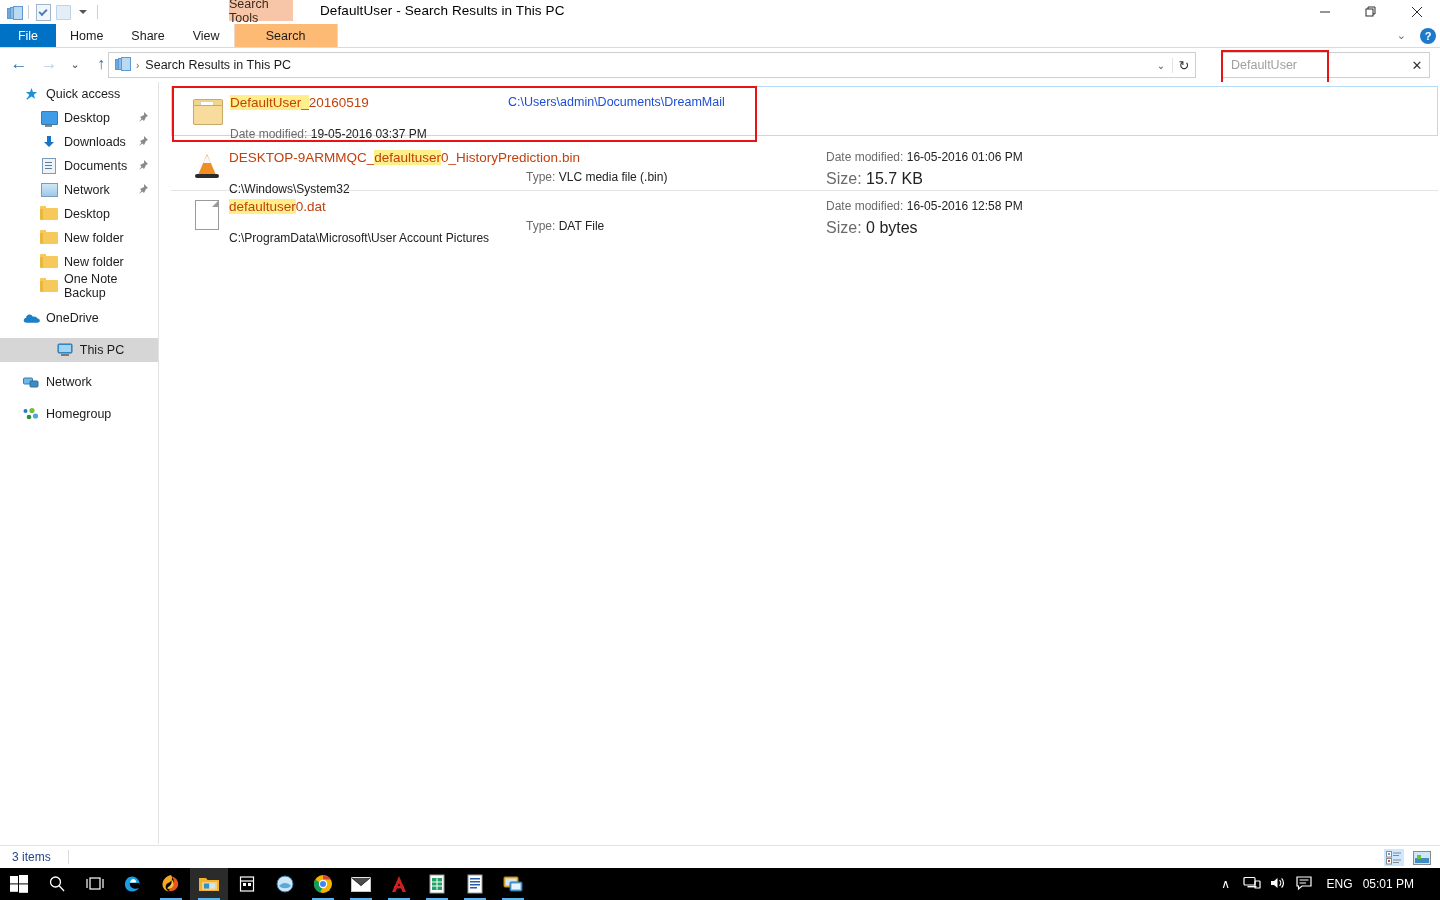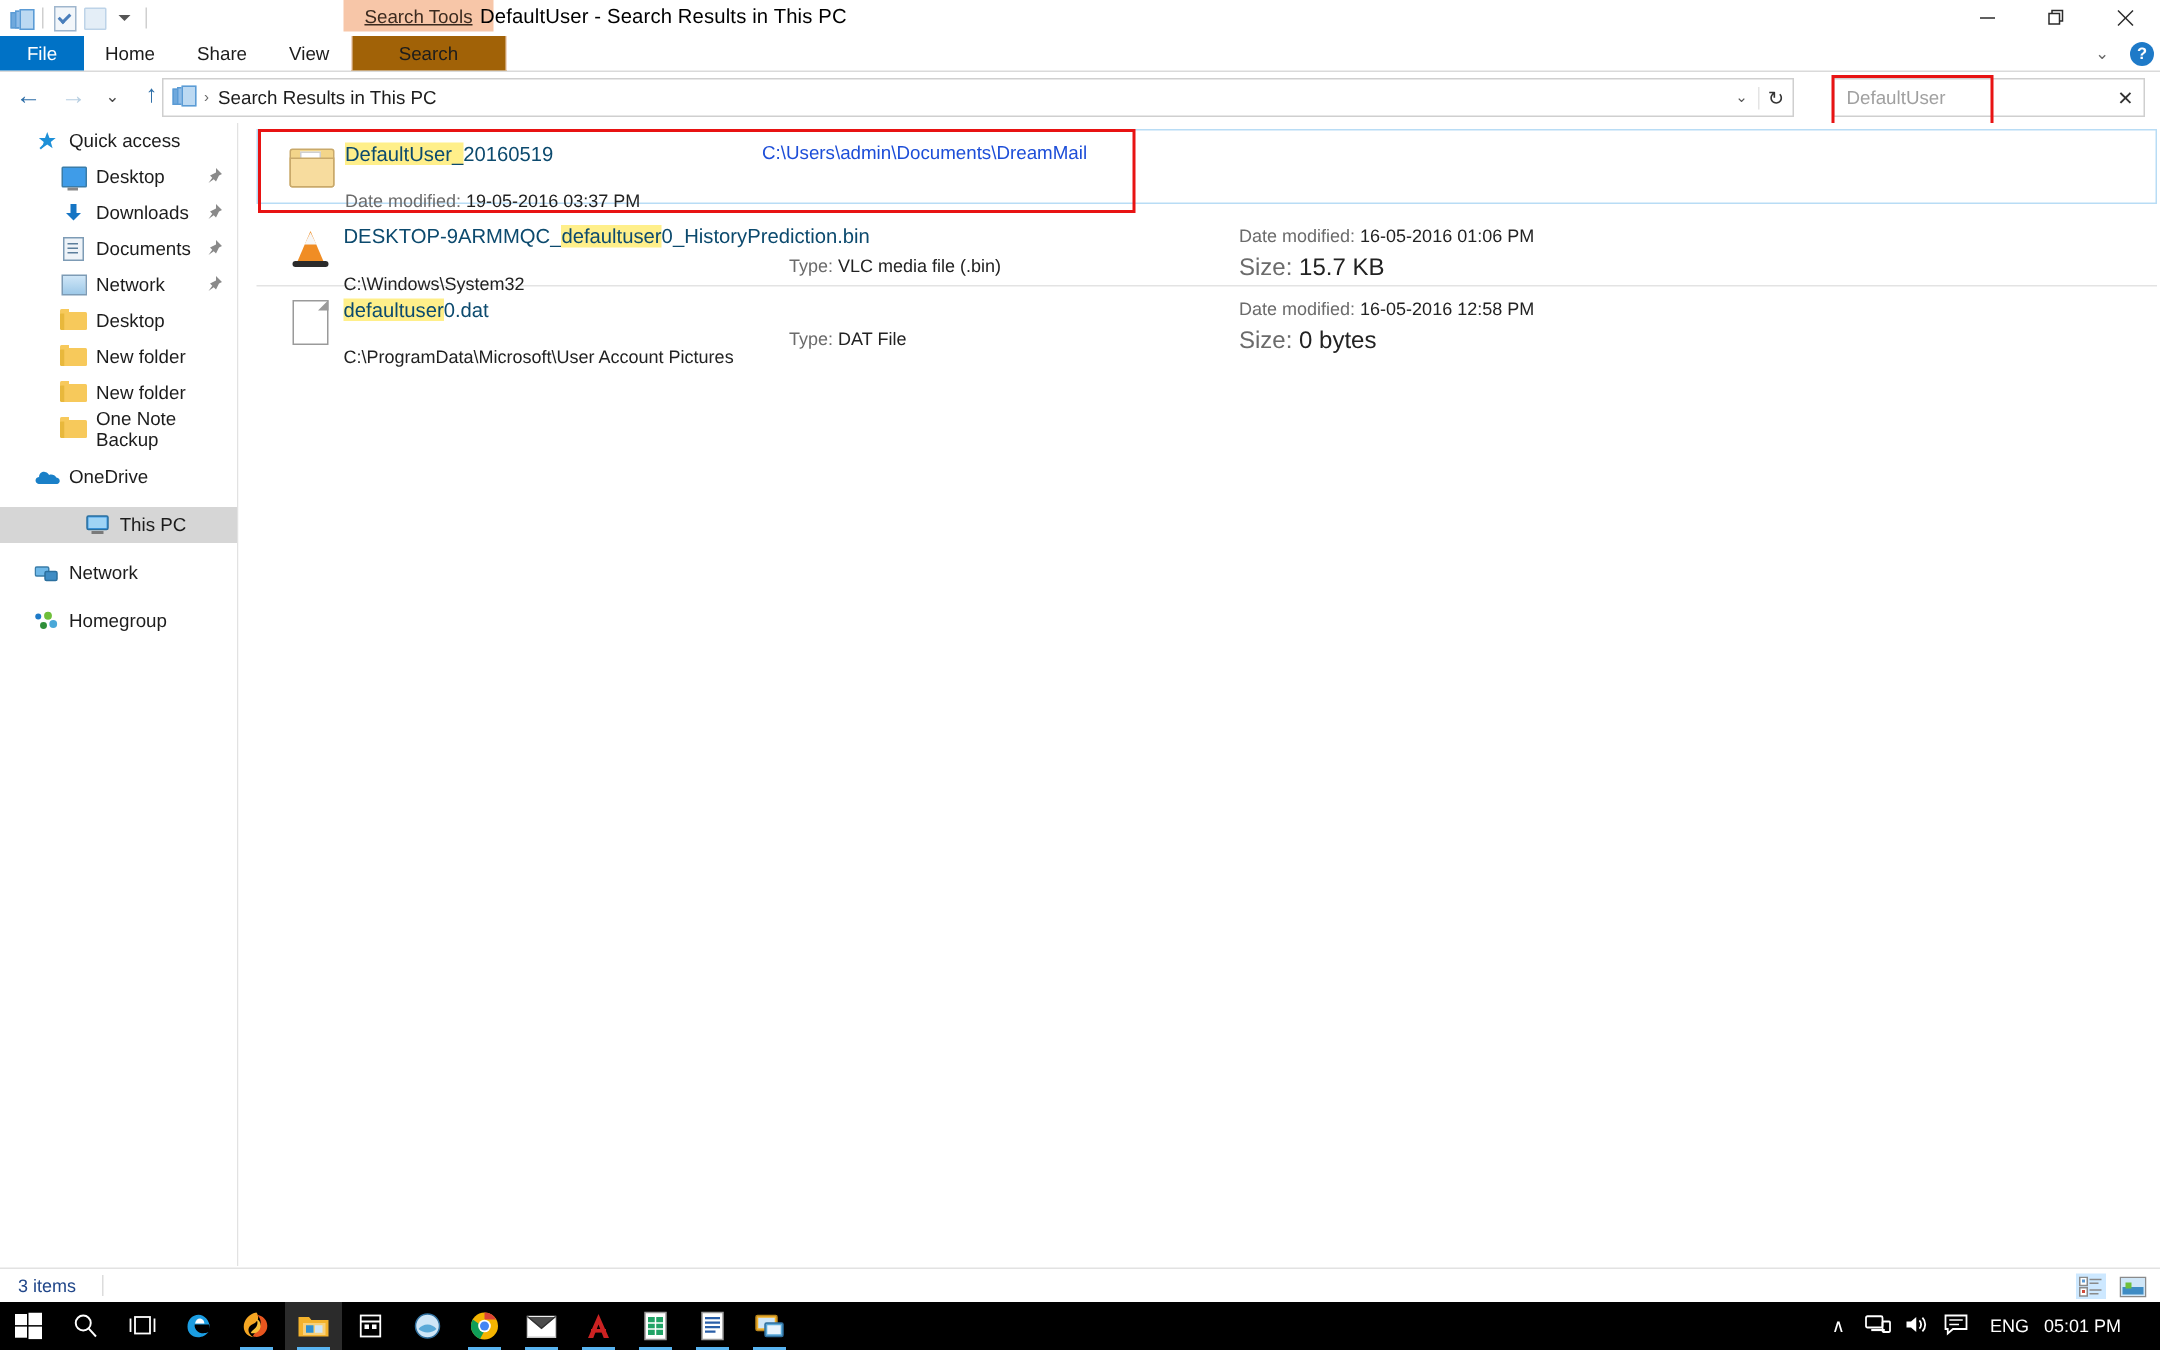--- a/index.html
+++ b/index.html
@@ -58,23 +58,23 @@
   }
   .qat-caret {
     width: 0; height: 0; border-left: 4px solid transparent; border-right: 4px solid transparent;
     border-top: 4px solid #555;
   }
   .win-title {
     position: absolute; left: 320px; top: 3px;
     font-size: 13.5px; color: #000; letter-spacing: 0.1px;
   }
   .search-tools-tab {
-    position: absolute; left: 229px; top: 0px; width: 100px; height: 21px;
+    position: absolute; left: 229px; top: 0px; width: 64px; height: 21px;
     background: #f7c6a8; color: #3b2a1f; font-size: 12.5px;
-    display: flex; align-items: center; justify-content: center; text-decoration: underline;
+    display: flex; align-items: center; justify-content: center;
   }
   .win-buttons {
     position: absolute; right: 0; top: 0; display: flex; height: 24px;
   }
   .win-btn {
     width: 46px; height: 24px; display: flex; align-items: center; justify-content: center;
     color: #2b2b2b;
   }
   .win-btn svg { display: block; }
 
@@ -85,21 +85,21 @@
   }
   .tabs { position: absolute; left: 0; top: 0; display: flex; height: 23px; }
   .tab {
     height: 23px; display: flex; align-items: center; justify-content: center;
     font-size: 12.5px; color: #1c1c1c; padding: 0 14px;
   }
   .tab.file {
     background: #0072c6; color: #ffffff; width: 56px; padding: 0;
   }
   .tab.search-tab {
-    background: #a16207; border-left: 1px solid #f0d6c4; border-right: 1px solid #f0d6c4;
+    background: #fdba74; border-left: 1px solid #f0d6c4; border-right: 1px solid #f0d6c4;
     min-width: 74px;
   }
   .ribbon-right {
     position: absolute; right: 4px; top: 0; height: 23px;
     display: flex; align-items: center; gap: 8px;
   }
   .ribbon-chev { color: #6a6a6a; font-size: 11px; padding: 0 6px; }
   .help-circle {
     width: 16px; height: 16px; border-radius: 50%; background: #1e7ac8;
     color: #fff; font-size: 11px; font-weight: bold;
@@ -212,21 +212,21 @@
   }
   .row.selected {
     background: #ffffff; border: 1px solid #b8dcf5;
   }
   .row-sep { height: 1px; background: #e3e3e3; margin: 0 2px; }
   .row-ico {
     position: absolute; left: 20px; top: 50%; transform: translateY(-50%);
     width: 32px; height: 32px; display: flex; align-items: center; justify-content: center;
   }
   .row-name {
-    position: absolute; left: 58px; top: 8px; font-size: 13.5px; color: #0c4a6e;
+    position: absolute; left: 58px; top: 8px; font-size: 13.5px; color: #c2410c;
     white-space: nowrap;
   }
   .row-sub {
     position: absolute; left: 58px; top: 40px; font-size: 12px; color: #222;
     white-space: nowrap;
   }
   .row-sub .lbl { color: #6b6b6b; }
   .col-mid {
     position: absolute; left: 355px; top: 28px; font-size: 12px; color: #222;
   }

